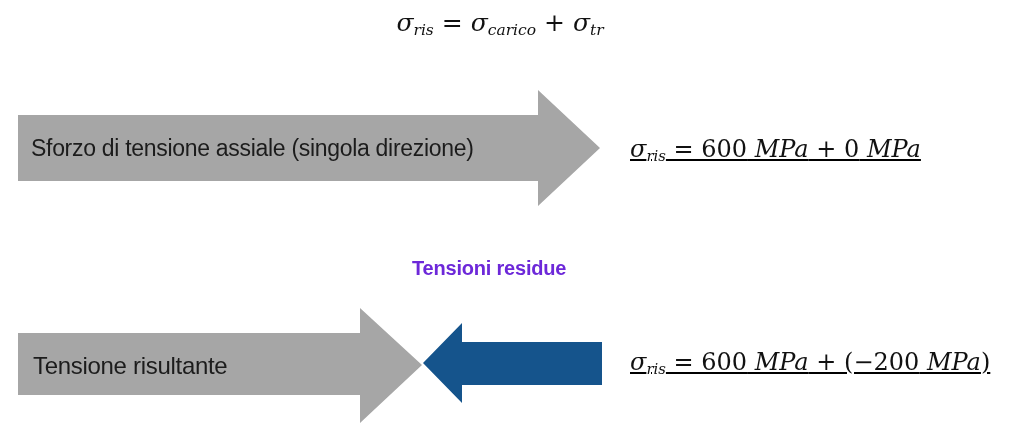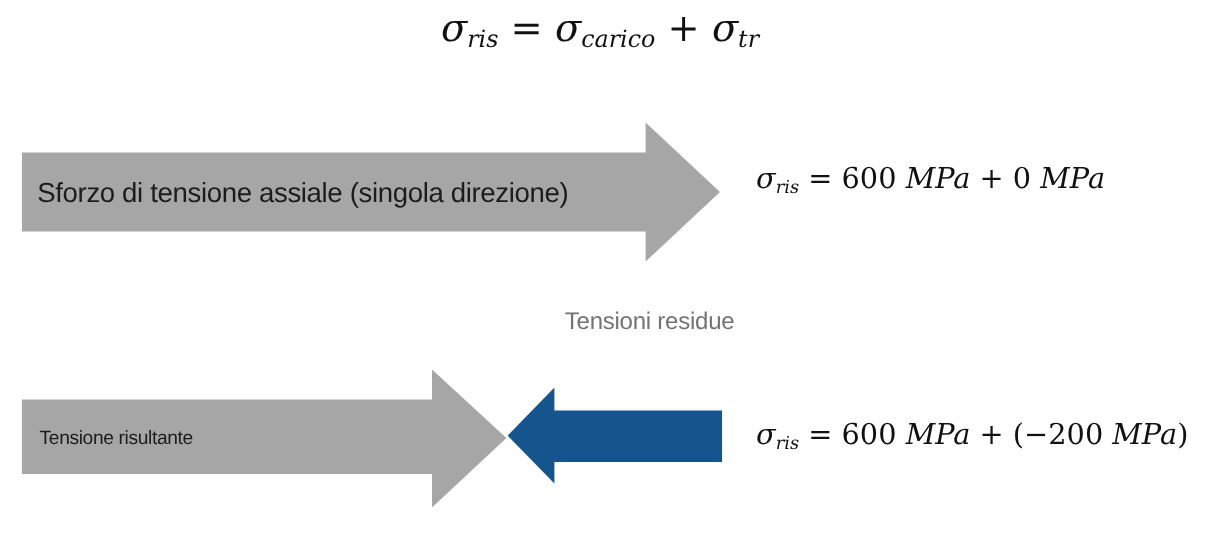--- a/index.html
+++ b/index.html
@@ -23,63 +23,64 @@
   .eq sub{
     font-style:italic;
     font-size:0.62em;
     vertical-align:-0.28em;
     line-height:0;
   }
   .formula-top{
     position:absolute;
     left:0;top:8px;width:1000px;
     text-align:center;
-    font-size:32px;
+    font-size:25px;
   }
   
   .arrow{
     position:absolute;
     background:#a6a6a6;
     display:flex;
     align-items:center;
   }
   .arrow-label{
     color:#1c1c1c;
     letter-spacing:-0.3px;
     white-space:nowrap;
   }
   .arrow1{
-    left:18px;top:102px;width:582px;height:116px;
+    left:18px;top:90px;width:582px;height:116px;
     clip-path:polygon(0 25px,520px 25px,520px 0,582px 58px,520px 116px,520px 91px,0 91px);
   }
   .arrow1 .arrow-label{padding-left:13px;font-size:23px;}
   .arrow2{
     left:18px;top:308px;width:404px;height:115px;
     clip-path:polygon(0 25px,342px 25px,342px 0,404px 57px,342px 115px,342px 87px,0 87px);
   }
-  .arrow2 .arrow-label{padding-left:15px;font-size:16px;}
+  .arrow2 .arrow-label{padding-left:15px;font-size:24px;}
   
   .arrow-blue{
     position:absolute;
     left:423px;top:323px;width:179px;height:80px;
     background:#15548c;
     clip-path:polygon(0 40px,39px 0,39px 19px,179px 19px,179px 62px,39px 62px,39px 80px);
   }
   
   .residual-label{
     position:absolute;
     left:412px;top:256px;width:200px;
-    text-align:right;
+    text-align:left;
     font-size:20px;
     line-height:25px;
-    color:#737373;
+    color:#6d28d9;
     letter-spacing:-0.2px;
+    font-weight:bold;
   }
   
-  .eqblock{position:absolute;}
+  .eqblock{position:absolute;text-decoration:underline;}
   .eqblock .eq{margin:0 0 14px 0;}
   .eqblock1{left:630px;top:134px;}
   .eqblock2{left:630px;top:347px;text-align:right;}
 </style>
 </head>
 <body>
 
 <div class="canvas">
 
   <div class="formula-top eq"><span class="it">σ</span><sub>ris</sub><span class="up"> = </span><span class="it">σ</span><sub>carico</sub><span class="up"> + </span><span class="it">σ</span><sub>tr</sub></div>

